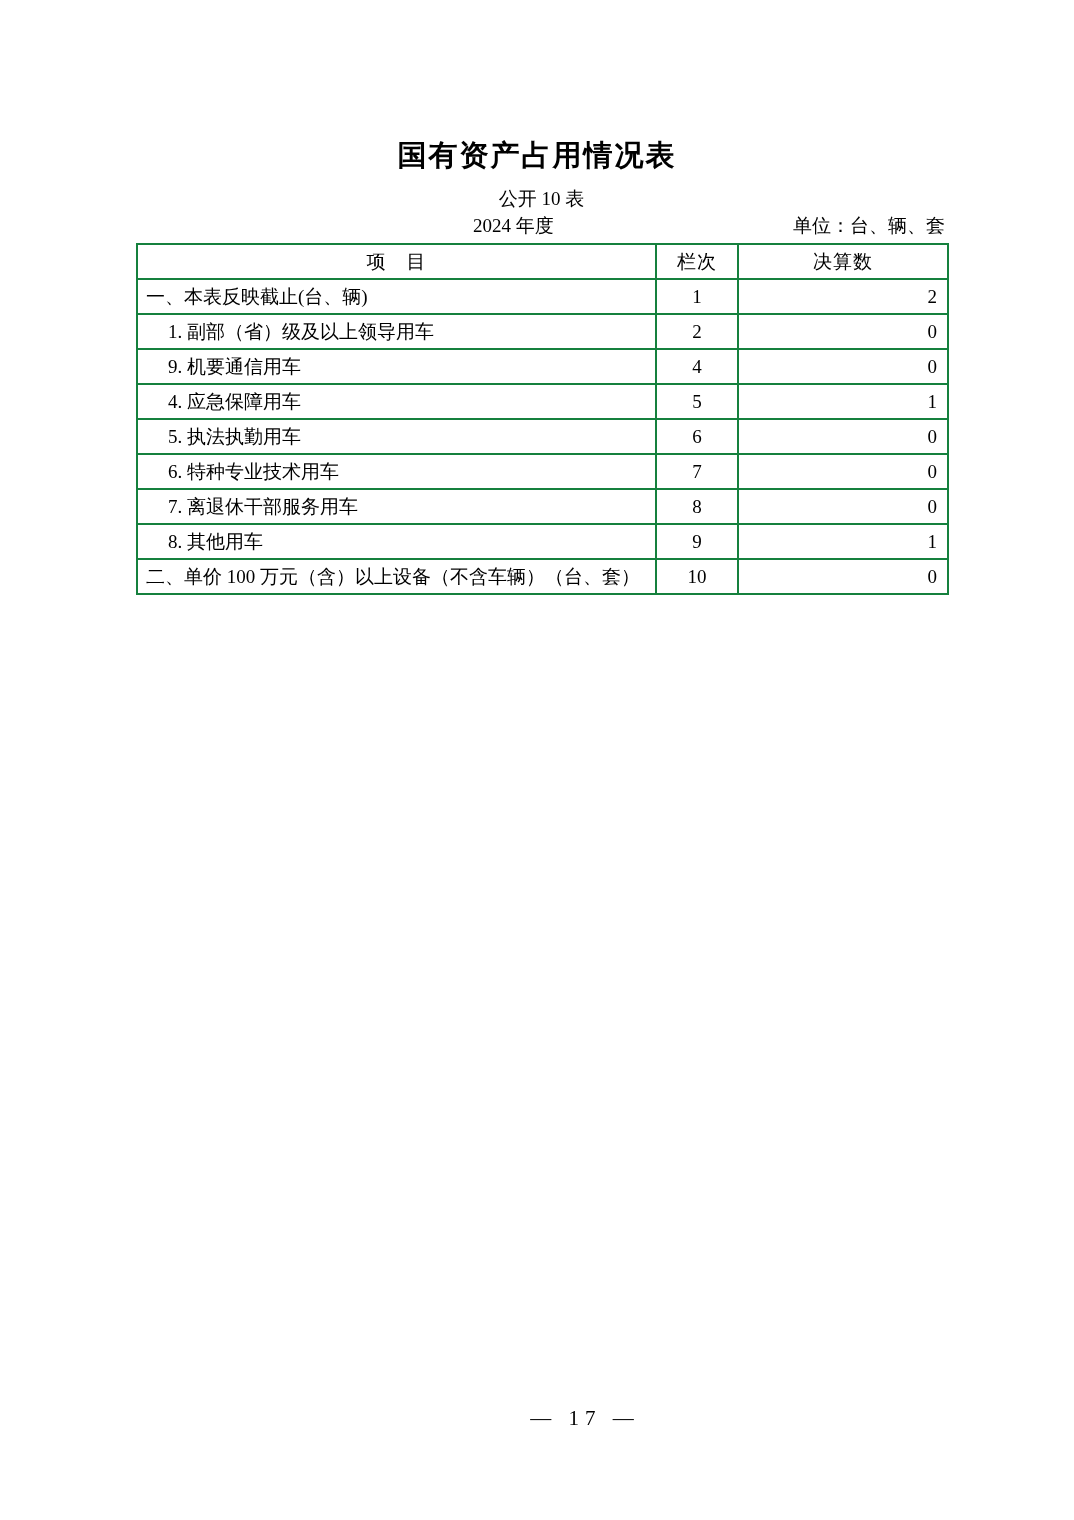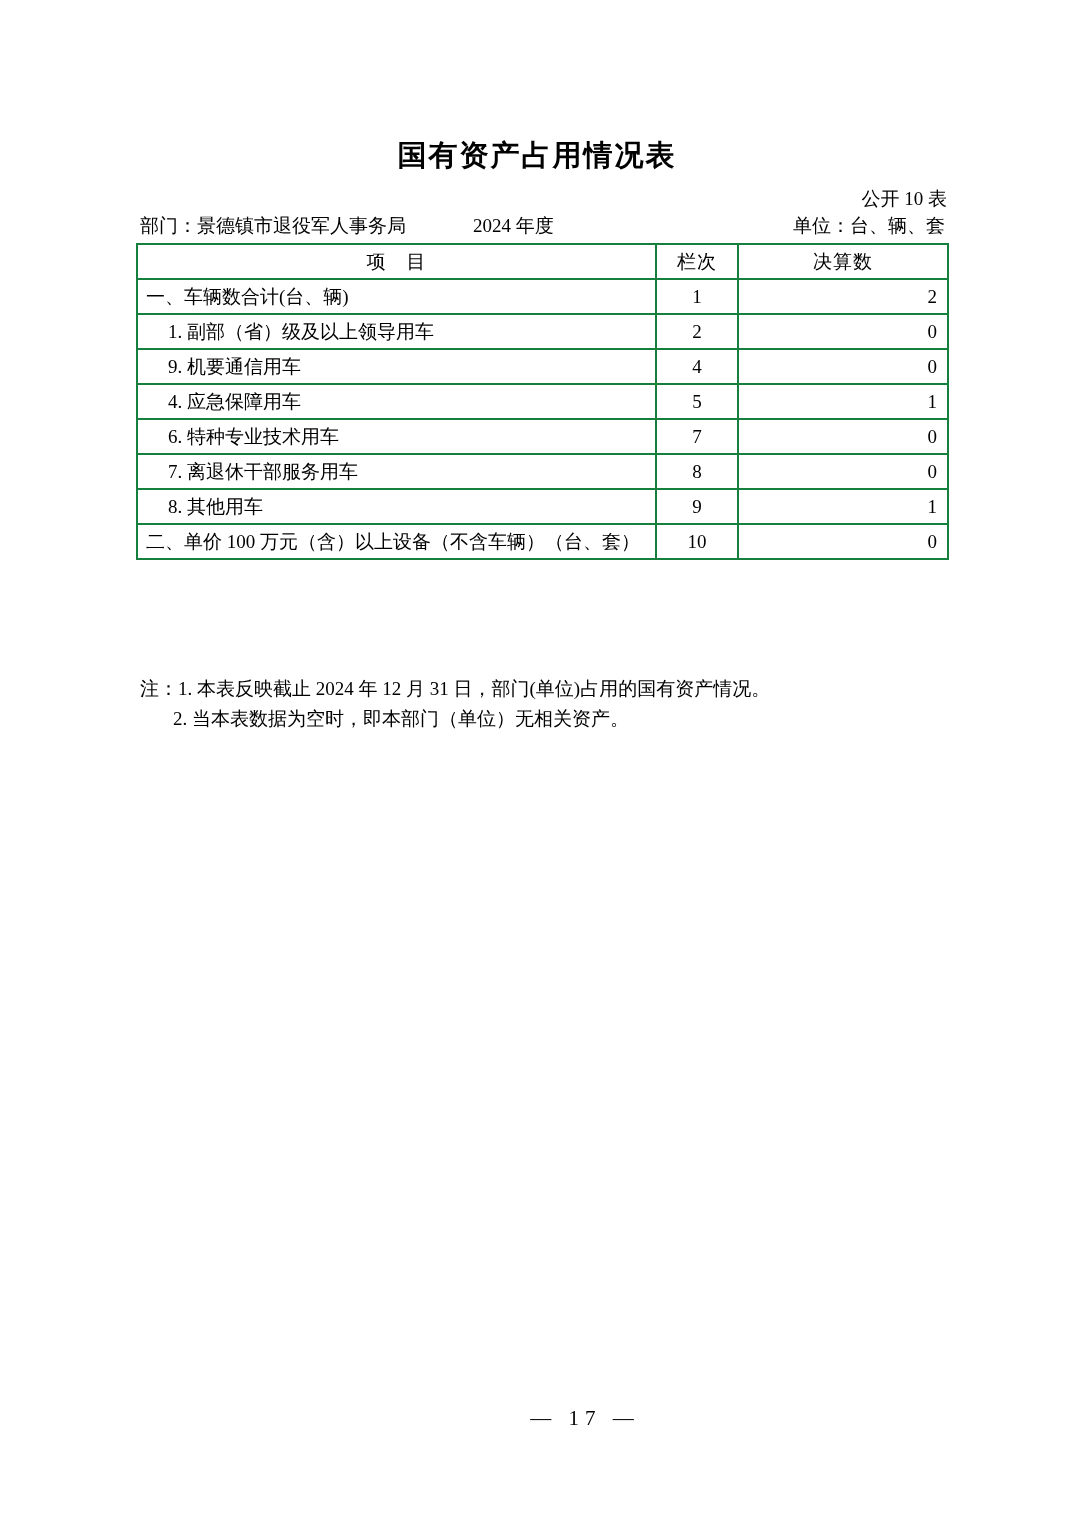--- a/index.html
+++ b/index.html
@@ -21,21 +21,21 @@
     font-family: Liberation Sans, sans-serif;
     font-weight: bold;
     font-size: 29px;
     letter-spacing: 2px;
   }
   .meta-top-right {
     position: absolute;
     left: 136px;
     top: 186px;
     width: 811px;
-    text-align: right;
+    text-align: center;
     font-size: 19px;
   }
   .meta-line {
     position: absolute;
     left: 136px;
     top: 213px;
     width: 811px;
     height: 28px;
     font-size: 19px;
   }
@@ -94,58 +94,62 @@
 </head>
 <body>
 
 <div class="page">
 
   <div class="doc-title">国有资产占用情况表</div>
 
   <div class="meta-top-right">公开 10 表</div>
 
   <div class="meta-line">
-    <span class="meta-dept">部门：景德镇市退役军人事务局</span>
     <span class="meta-year">2024 年度</span>
     <span class="meta-unit">单位：台、辆、套</span>
   </div>
 
   <table class="assets-table">
     <colgroup>
         <col class="c-item">
         <col class="c-col">
         <col class="c-val">
       </colgroup>
     <thead>
       <tr>
         <th>项　目</th>
         <th>栏次</th>
         <th>决算数</th>
       </tr>
     </thead>
     <tbody>
       <tr class="level1">
-        <td class="cell-item">一、车辆数合计(台、辆)</td>
+        <td class="cell-item">一、本表反映截止(台、辆)</td>
         <td class="cell-col">1</td>
         <td class="cell-val">2</td>
       </tr>
       <tr class="level2">
         <td class="cell-item">1. 副部（省）级及以上领导用车</td>
         <td class="cell-col">2</td>
         <td class="cell-val">0</td>
       </tr>
       <tr class="level2">
         <td class="cell-item">9. 机要通信用车</td>
         <td class="cell-col">4</td>
         <td class="cell-val">0</td>
       </tr>
       <tr class="level2">
         <td class="cell-item">4. 应急保障用车</td>
         <td class="cell-col">5</td>
         <td class="cell-val">1</td>
+      </tr>
+      <tr class="level2">
+        <td class="cell-item">5. 执法执勤用车</td>
+        <td class="cell-col">6</td>
+        <td class="cell-val">0</td>
       </tr>
       <tr class="level2">
         <td class="cell-item">6. 特种专业技术用车</td>
         <td class="cell-col">7</td>
         <td class="cell-val">0</td>
       </tr>
       <tr class="level2">
         <td class="cell-item">7. 离退休干部服务用车</td>
         <td class="cell-col">8</td>
         <td class="cell-val">0</td>
@@ -156,20 +160,16 @@
         <td class="cell-val">1</td>
       </tr>
       <tr class="level1">
         <td class="cell-item">二、单价 100 万元（含）以上设备（不含车辆）（台、套）</td>
         <td class="cell-col">10</td>
         <td class="cell-val">0</td>
       </tr>
     </tbody>
   </table>
 
-  <div class="notes">
-    <div class="note-line1">注：1. 本表反映截止 2024 年 12 月 31 日，部门(单位)占用的国有资产情况。</div>
-    <div class="note-line2">2. 当本表数据为空时，即本部门（单位）无相关资产。</div>
-  </div>
 
   <div class="page-footer">—  17  —</div>
 
 </div>
 
 </body></html>

